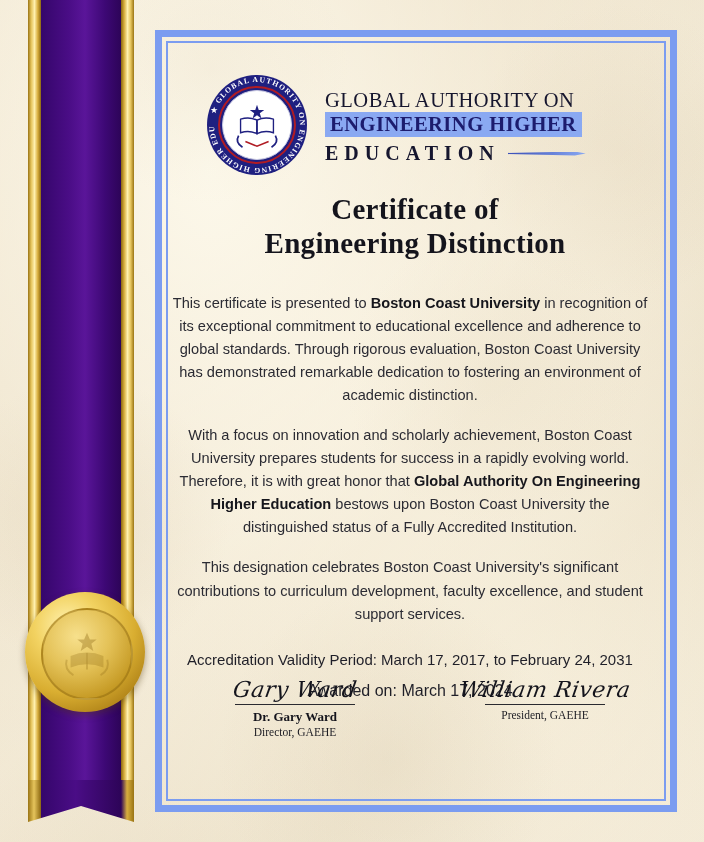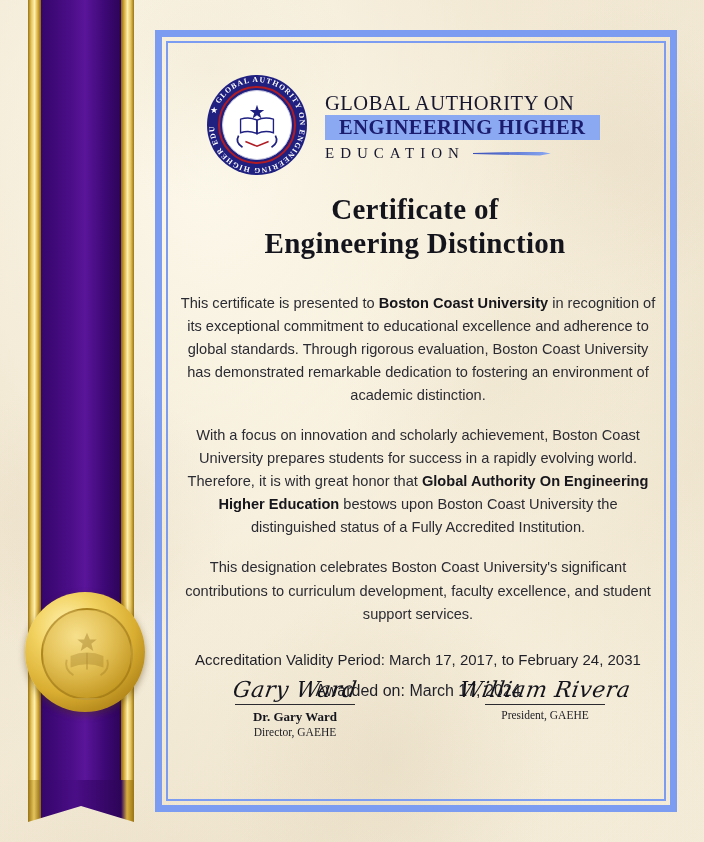--- a/index.html
+++ b/index.html
@@ -199,32 +199,32 @@
     white-space: nowrap;
   }
   .logo-line2 {
     display: inline-block;
     background: #8aa9f2;
     color: #1c1c6e;
     font-family: "Liberation Serif", serif;
     font-weight: bold;
     font-size: 20.5px;
     letter-spacing: 0.5px;
-    padding: 1px 14px;
+    padding: 1px 5px;
     white-space: nowrap;
   }
   .logo-line3-row {
     display: flex;
     align-items: center;
     margin-top: 5px;
   }
   .logo-line3 {
     font-family: "Liberation Serif", serif;
-    font-weight: normal;
-    font-size: 15px;
+    font-weight: bold;
+    font-size: 20px;
     letter-spacing: 6px;
     color: #16162e;
     white-space: nowrap;
   }
   .logo-rule {
     margin-left: 8px;
     width: 78px;
     height: 4px;
     background: linear-gradient(to right, #3a4fb8, #8aa9f2);
     clip-path: polygon(0 35%, 86% 0%, 100% 50%, 86% 100%, 0 65%);
@@ -241,21 +241,21 @@
     font-weight: bold;
     font-size: 29px;
     line-height: 1.18;
     color: #14141c;
     letter-spacing: 0.3px;
   }
 
   
   .body-wrap {
     position: absolute;
-    left: 180px;
+    left: 172px;
     top: 292px;
     width: 476px;
     text-align: center;
   }
   .para {
     font-size: 14.6px;
     line-height: 1.58;
     color: #2b2b33;
     margin: 0 0 17px 0;
   }

